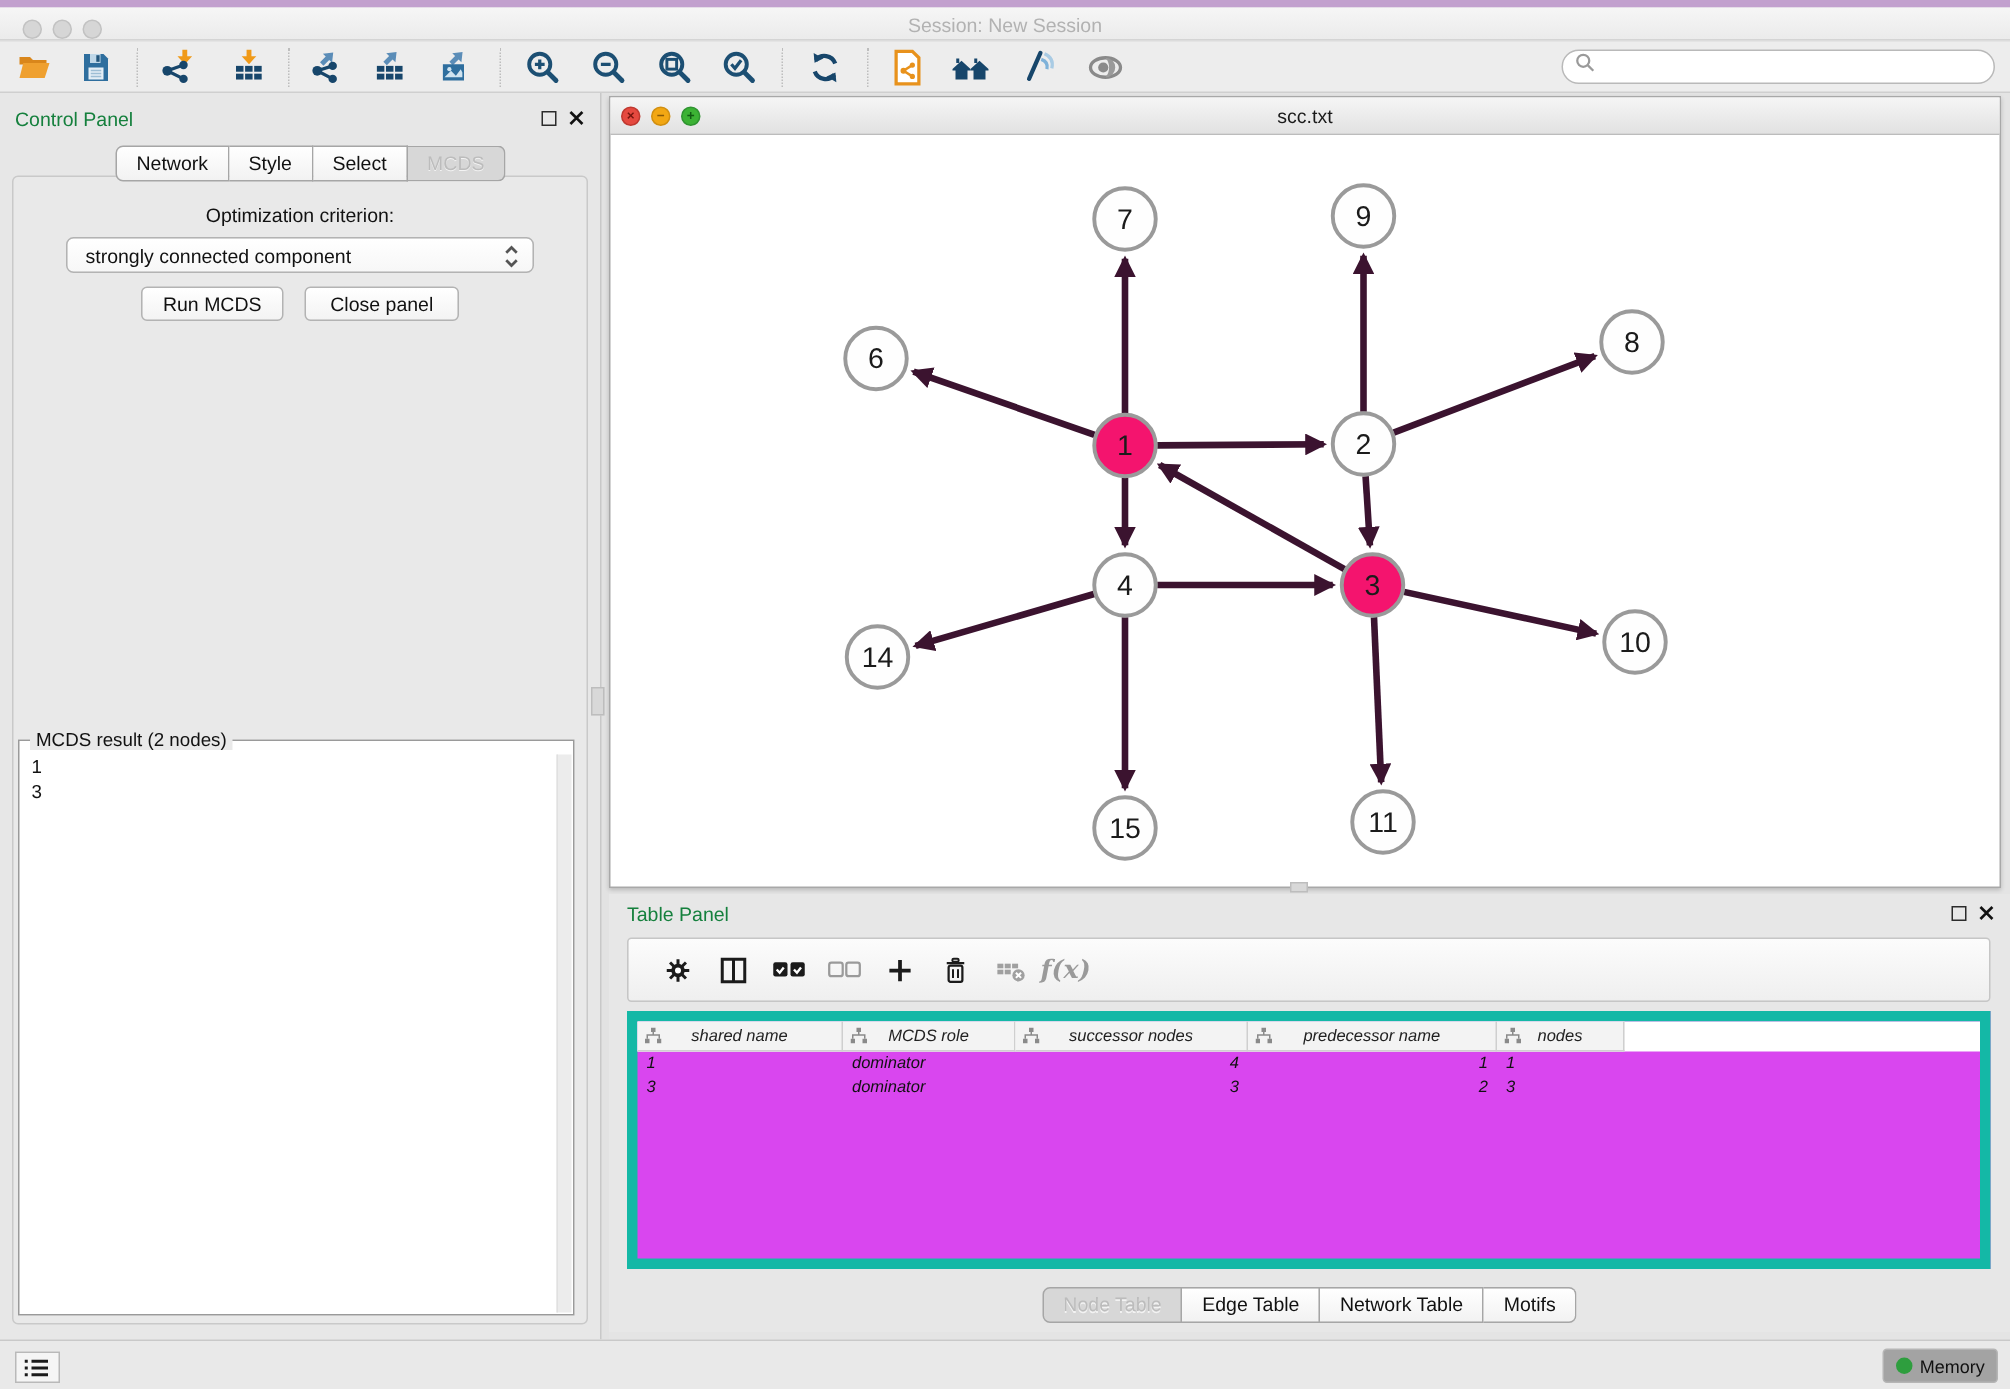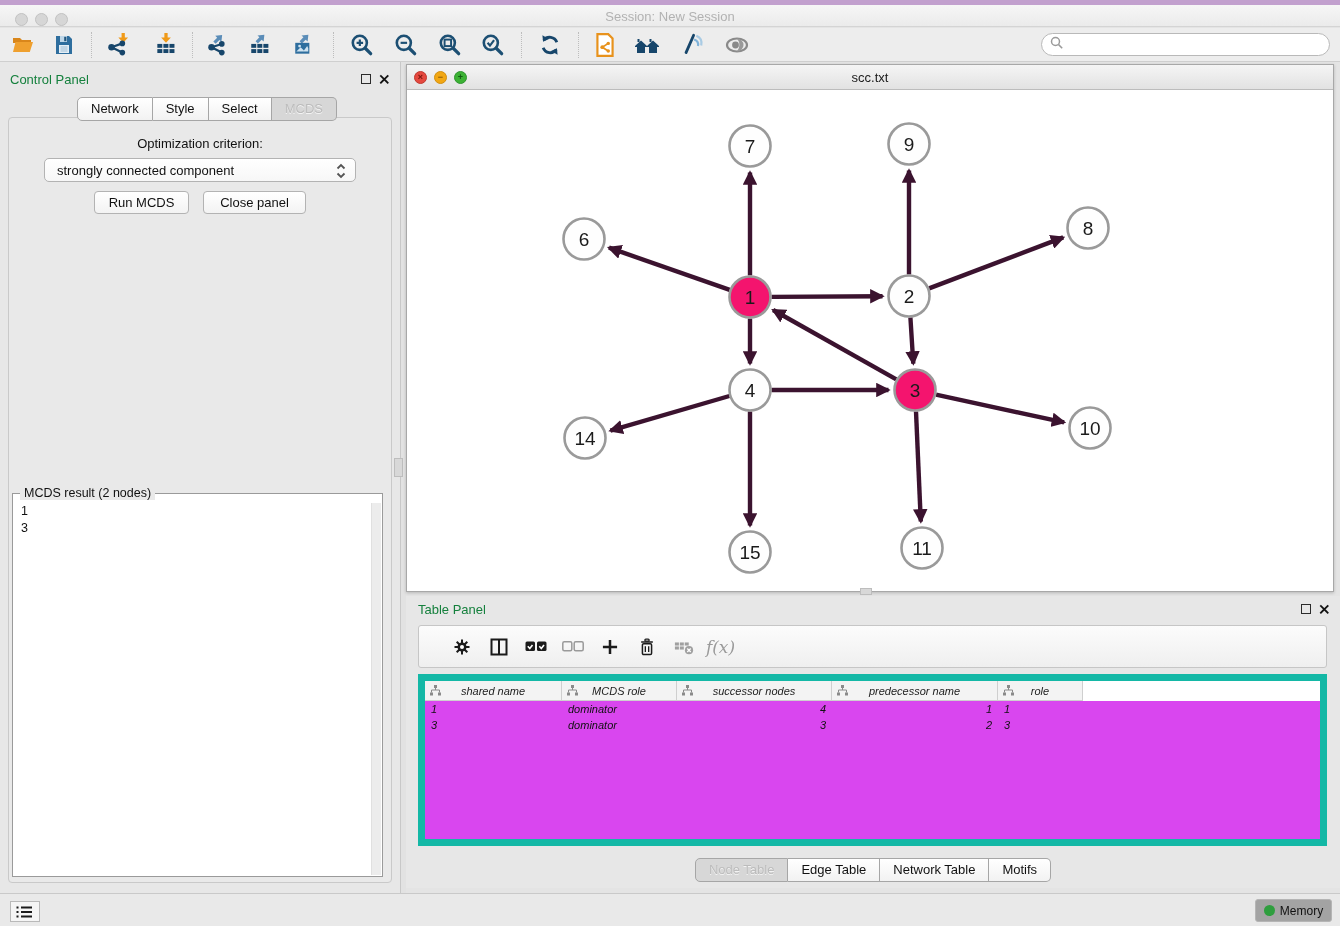--- a/index.html
+++ b/index.html
@@ -59,21 +59,21 @@
   .net-dot { position:absolute; top:6px; width:13px; height:13px; border-radius:50%; display:flex; align-items:center; justify-content:center; font-size:9px; font-weight:bold; line-height:9px; }
   #net-dot-close { left:7px;  background:#e5493f; border:1px solid #bf382f; color:#76150e; }
   #net-dot-min   { left:27px; background:#f2a713; border:1px solid #d18f10; color:#8a5a06; }
   #net-dot-max   { left:47px; background:#3cb234; border:1px solid #2f9430; color:#115c13; }
   #net-title { position:absolute; top:5px; left:0; width:100%; text-align:center; font-size:13px; color:#1a1a1a; }
   #graph-svg { position:absolute; left:0; top:25px; }
 
   
   #table-panel { left:406px; top:596px; width:934px; height:292px; background:#e7e7e7; }
   #tp-header-title { position:absolute; left:12px; top:6px; }
-  #tp-toolbar { position:absolute; left:12px; top:29px; width:909px; height:43px; background:linear-gradient(#fcfcfc,#efefef); border:1px solid #c6c6c6; border-radius:3px; display:flex; align-items:center; padding-left:24px; }
+  #tp-toolbar { position:absolute; left:12px; top:29px; width:909px; height:43px; background:linear-gradient(#fcfcfc,#efefef); border:1px solid #c6c6c6; border-radius:3px; display:flex; align-items:center; padding-left:14px;font-weight:bold; }
   .tpt-btn { width:37px; height:30px; display:flex; align-items:center; justify-content:center; }
   .fx-label { font-style:italic; font-family:"DejaVu Serif", serif; font-size:17px; color:#9a9a9a; }
 
   #data-table { position:absolute; left:12px; top:78px; width:909px; height:172px; background:#d946ef; border:7px solid #14b8a6;font-style:italic; }
   #table-head { display:flex; height:20px; background:#fff; }
   .th-cell { position:relative; height:20px; background:#f3f3f3; border-right:1px solid #cfcfcf; border-bottom:1px solid #cfcfcf; font-size:11px; color:#222; display:flex; align-items:center; justify-content:center; }
   .th-cell svg { position:absolute; left:5px; top:4px; }
   .tr-row { display:flex; height:16px; }
   .td-cell { font-size:11px; color:#111; line-height:16px; padding:0 6px; white-space:nowrap; overflow:hidden; }
   .td-cell.r { text-align:right; }
@@ -481,21 +481,21 @@
           </div>
           <div class="th-cell" style="width: 85px;">
             <svg width="11" height="11" viewBox="0 0 11 11">
               <g fill="#8a8a8a">
                 <rect x="4" y="0" width="3" height="3"></rect>
                 <rect x="0" y="7.5" width="3" height="3"></rect>
                 <rect x="8" y="7.5" width="3" height="3"></rect>
               </g>
               <path d="M5.5 3v2M1.5 7.5V5h8v2.5" fill="none" stroke="#8a8a8a" stroke-width="1"></path>
             </svg>
-            <span>role</span>
+            <span>nodes</span>
           </div>
         </div>
       <div id="table-body">
           <div class="tr-row">
             <div class="td-cell" style="width: 137px;">1</div>
             <div class="td-cell" style="width: 115px;">dominator</div>
             <div class="td-cell r" style="width: 155px;">4</div>
             <div class="td-cell r" style="width: 166px;">1</div>
             <div class="td-cell" style="width: 85px;">1</div>
           </div>

